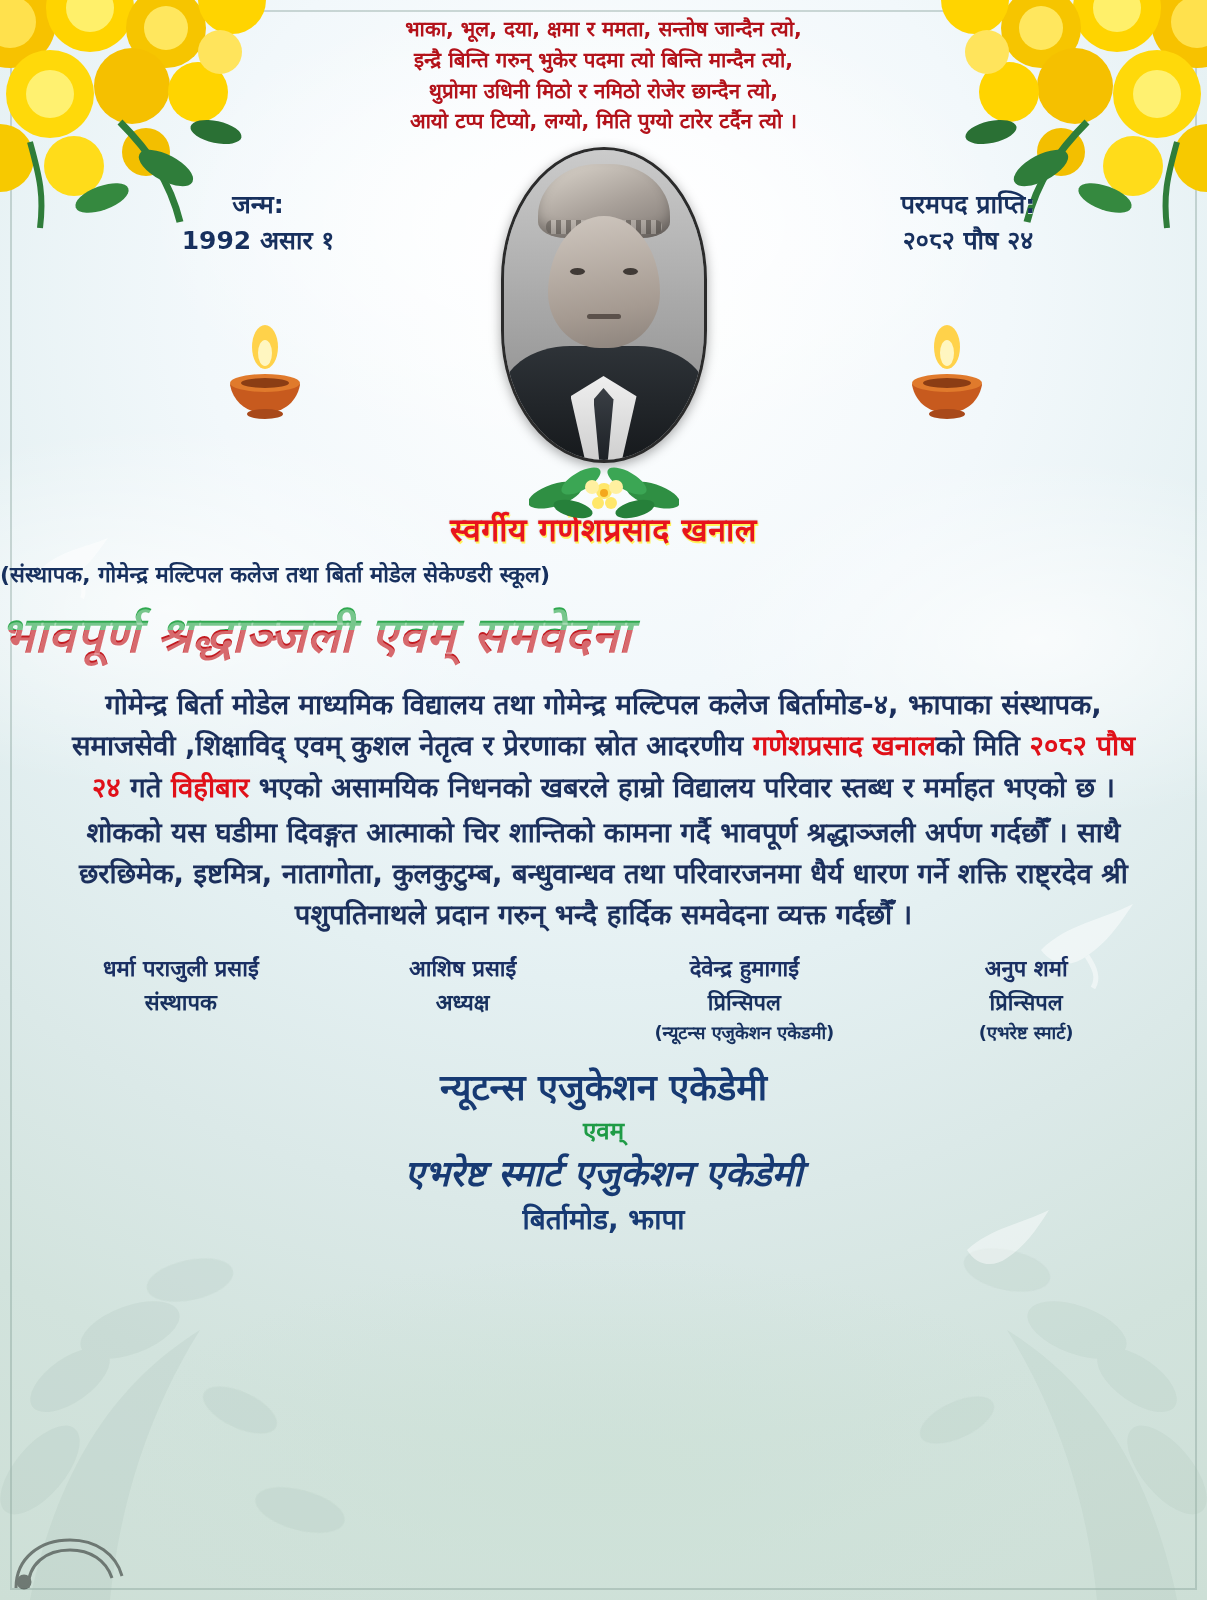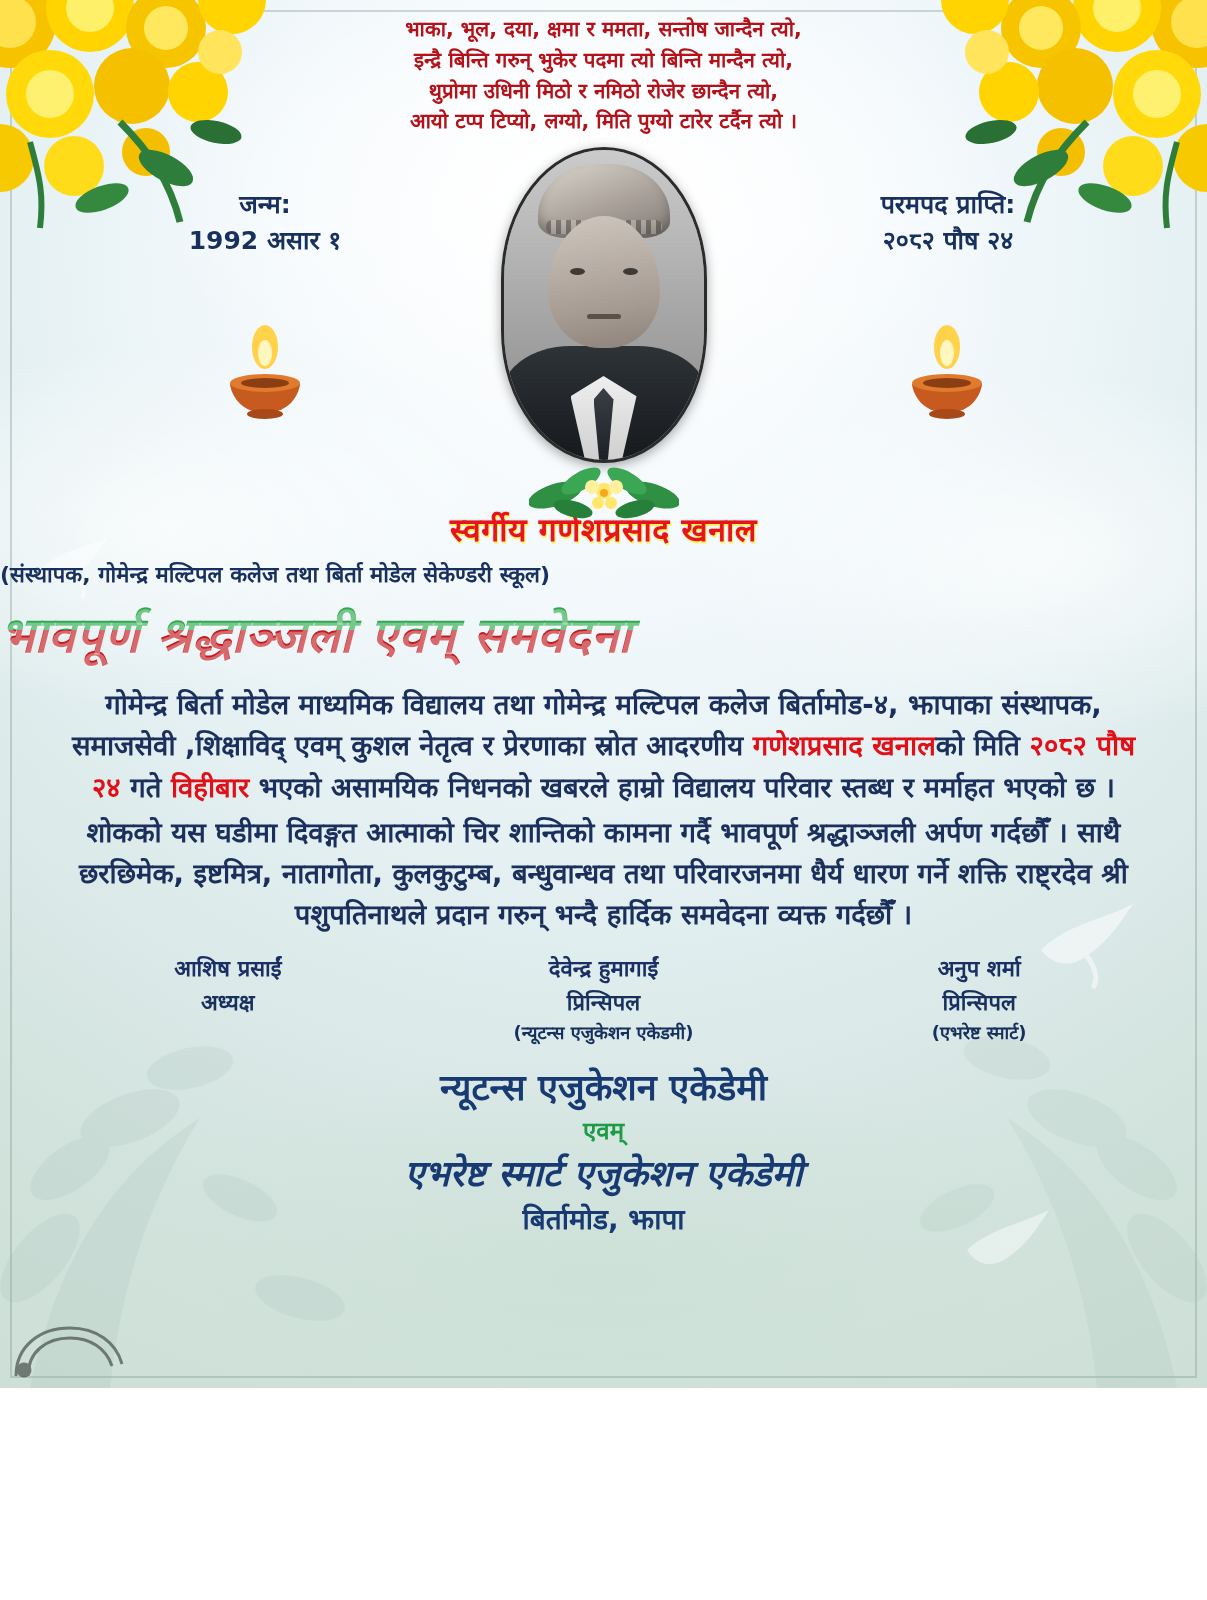--- a/index.html
+++ b/index.html
@@ -6,21 +6,21 @@
     margin: 0;
     padding: 0;
     background: #ffffff;
   }
   body {
     font-family: "DejaVu Sans", sans-serif;
   }
   .poster {
     position: relative;
     width: 1207px;
-    height: 1388px;
+    height: 1600px;
     overflow: hidden;
     background:
       radial-gradient(circle at 50% 18%, #ffffff 0%, #f2f8fb 28%, #e4f0f2 48%, #dbe9e8 64%, #d2e3dd 80%, #cddfd6 100%);
   }
   
   .cloud-wash {
     position: absolute;
     inset: 0;
     background:
       radial-gradient(ellipse 620px 330px at 48% 14%, rgba(255,255,255,0.95) 0%, rgba(255,255,255,0.0) 70%),
@@ -180,22 +180,22 @@
     position: absolute;
     top: 44px;
     width: 270px;
     text-align: center;
     color: #17305e;
     font-size: 25px;
     font-weight: bold;
     line-height: 1.45;
     text-shadow: 0 1px 0 rgba(255,255,255,0.8);
   }
-  .date-block.left { left: 130px; }
-  .date-block.right { right: 124px; }
+  .date-block.left { left: 123px; }
+  .date-block.right { right: 104px; }
 
   .lamp {
     position: absolute;
     top: 170px;
     width: 110px;
     height: 110px;
   }
   .lamp.left { left: 210px; }
   .lamp.right { right: 205px; }
 
@@ -457,20 +457,25 @@
 
     <div class="body-text">
       <p>
         <span>गोमेन्द्र बिर्ता मोडेल माध्यमिक विद्यालय तथा गोमेन्द्र मल्टिपल कलेज बिर्तामोड-४, झापाका संस्थापक, समाजसेवी ,शिक्षाविद् एवम् कुशल नेतृत्व र प्रेरणाका स्रोत आदरणीय </span><span class="hl-red">गणेशप्रसाद खनाल</span><span>को मिति </span><span class="hl-red">२०८२ पौष २४</span><span> गते </span><span class="hl-red">विहीबार</span><span> भएको असामयिक निधनको खबरले हाम्रो विद्यालय परिवार स्तब्ध र मर्माहत भएको छ ।</span>
       </p>
       <p>शोकको यस घडीमा दिवङ्गत आत्माको चिर शान्तिको कामना गर्दै भावपूर्ण श्रद्धाञ्जली अर्पण गर्दछौँ । साथै छरछिमेक, इष्टमित्र, नातागोता, कुलकुटुम्ब, बन्धुवान्धव तथा परिवारजनमा धैर्य धारण गर्ने शक्ति राष्ट्रदेव श्री पशुपतिनाथले प्रदान गरुन् भन्दै हार्दिक समवेदना व्यक्त गर्दछौँ ।</p>
     </div>
 
     <div class="signatories">
       <div class="sig">
+        <div class="nm">धर्मा पराजुली प्रसाईं</div>
+        <div class="role">संस्थापक</div>
+        <div class="org"></div>
+      </div>
+      <div class="sig">
         <div class="nm">आशिष प्रसाईं</div>
         <div class="role">अध्यक्ष</div>
         <div class="org"></div>
       </div>
       <div class="sig">
         <div class="nm">देवेन्द्र हुमागाईं</div>
         <div class="role">प्रिन्सिपल</div>
         <div class="org">(न्यूटन्स एजुकेशन एकेडमी)</div>
       </div>
       <div class="sig">

